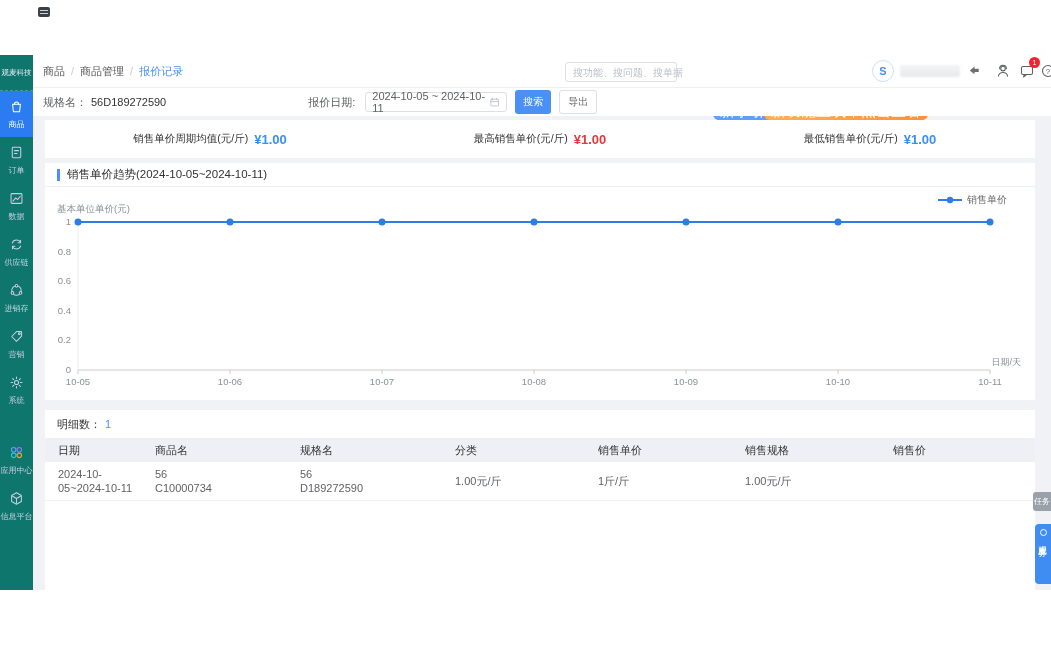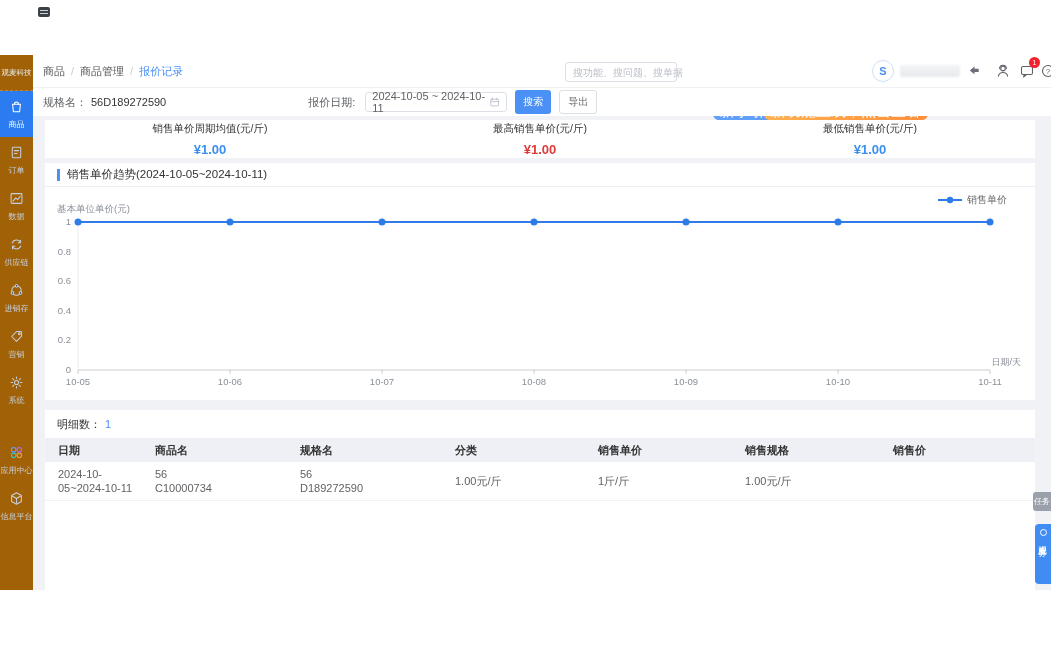--- a/index.html
+++ b/index.html
@@ -8,21 +8,21 @@
   #page { position:relative; width:1051px; height:651px; background:#fff; }
 
   
   .tab-glyph { left:38px; top:7px; width:12px; height:10px; background:#3c4148; border-radius:2px; }
   .tab-glyph i { position:absolute; left:2px; right:2px; height:1px; background:#cfd3d8; }
 
   
   #app { position:absolute; left:0; top:55px; width:1051px; height:535px; }
 
   
-  #sidebar { position:absolute; left:0; top:0; width:33px; height:535px; background:#a16207; color:#c6cfdf; }
+  #sidebar { position:absolute; left:0; top:0; width:33px; height:535px; background:#0f766e; color:#c6cfdf; }
   .logo { height:36px; display:flex; align-items:center; justify-content:center; font-size:7.5px; color:#e8edf5; border-bottom:1px dashed rgba(255,255,255,.25); }
   .side-item { height:46px; display:flex; flex-direction:column; align-items:center; justify-content:center; gap:2px; cursor:pointer; position:relative; }
   .side-item .lbl { font-size:8px; line-height:9px; text-align:center; }
   .side-item svg { width:15px; height:15px; }
   .side-item.active { background:#2b7cf0; color:#fff; }
   .side-item.active:after { content:""; position:absolute; right:-4px; top:50%; margin-top:-4px; border:4px solid transparent; border-left-color:#2b7cf0; }
   .side-gap { height:24px; }
 
   
   #content { position:absolute; left:33px; top:0; width:1018px; height:535px; background:#f0f2f5; }
@@ -50,40 +50,40 @@
   .filter-bar { position:absolute; left:0; top:33px; width:1018px; height:28px; background:#fff; display:flex; align-items:center; font-size:11px; color:#606266; }
   .filter-bar .lab { margin-left:10px; }
   .filter-bar .val { color:#333; margin-left:4px; }
   .date-input { width:142px; height:20px; border:1px solid #dcdfe6; border-radius:3px; background:#fff; display:flex; align-items:center; justify-content:space-between; padding:0 6px; margin-left:10px; color:#606266; cursor:pointer; }
   .btn { height:24px; border-radius:3px; font-size:10px; display:flex; align-items:center; padding:0 8px; cursor:pointer; }
   .btn-primary { background:#4a90f5; color:#fff; margin-left:8px; }
   .btn-plain { background:#fff; color:#606266; border:1px solid #dcdfe6; margin-left:8px; }
 
   .card { position:absolute; left:12px; width:990px; background:#fff; }
   #stats-card { top:65px; height:38px; display:flex; }
-  .stat { flex:1; display:flex; flex-direction:column; align-items:center; justify-content:center; gap:6px; }
+  .stat { flex:1; display:flex; align-items:center; justify-content:center; gap:6px; }
   .stat .sl { font-size:10.5px; color:#333; }
   .stat .sv { font-size:13px; font-weight:bold; }
 
   #chart-card { top:108px; height:237px; }
   .chart-title-row { height:24px; border-bottom:1px solid #ebeef2; display:flex; align-items:center; }
   .chart-title-row .bar { width:3px; height:12px; background:#4a90f5; margin-left:12px; }
   .chart-title-row .t { font-size:11.5px; font-weight:normal; color:#333; margin-left:7px; }
   .legend { position:absolute; right:28px; top:30px; display:flex; align-items:center; gap:5px; font-size:10px; color:#666; }
   .yaxis-label { position:absolute; left:12px; top:40px; font-size:9.5px; color:#8a9099; }
   .xunit-label { position:absolute; right:14px; top:193px; font-size:9px; color:#8a9099; }
   #trend-svg { position:absolute; left:0; top:30px; }
   .ctick { font-size:9.5px; fill:#8a9099; font-family:"Liberation Sans",sans-serif; }
 
   #table-card { top:355px; height:180px; }
   .count-row { height:28px; display:flex; align-items:center; font-size:11px; color:#333; padding-left:12px; }
   .count-row b { color:#4a90f5; margin-left:4px; font-weight:normal; }
   .grid-row { display:grid; grid-template-columns:97px 145px 155px 143px 147px 148px auto; }
   .thead { background:#eef0f5; height:24px; align-items:center; }
-  .thead span { font-size:11px; color:#333; font-weight:bold; padding-left:13px; }
+  .thead span { font-size:11px; color:#333; font-weight:normal; padding-left:13px; }
   .trow { border-bottom:1px solid #f0f2f5; min-height:38px; align-items:center; }
   .trow > div { font-size:11px; color:#606266; padding:5px 0 5px 13px; line-height:14px; }
 
   
   .task-tab { left:1033px; top:492px; width:18px; height:19px; background:#9aa1ab; color:#fff; font-size:8px; border-radius:3px 0 0 3px; display:flex; align-items:center; justify-content:center; cursor:pointer; }
   .service-tab { left:1035px; top:524px; width:16px; height:60px; background:#3f8cf3; color:#fff; border-radius:4px 0 0 4px; display:flex; flex-direction:column; align-items:center; padding-top:5px; gap:3px; cursor:pointer; }
   .service-tab .dot { width:7px; height:7px; border:1px solid #fff; border-radius:50%; }
   .service-tab .vtxt { writing-mode:vertical-rl; font-size:8.5px; letter-spacing:1px; }
 </style>
 </head>

